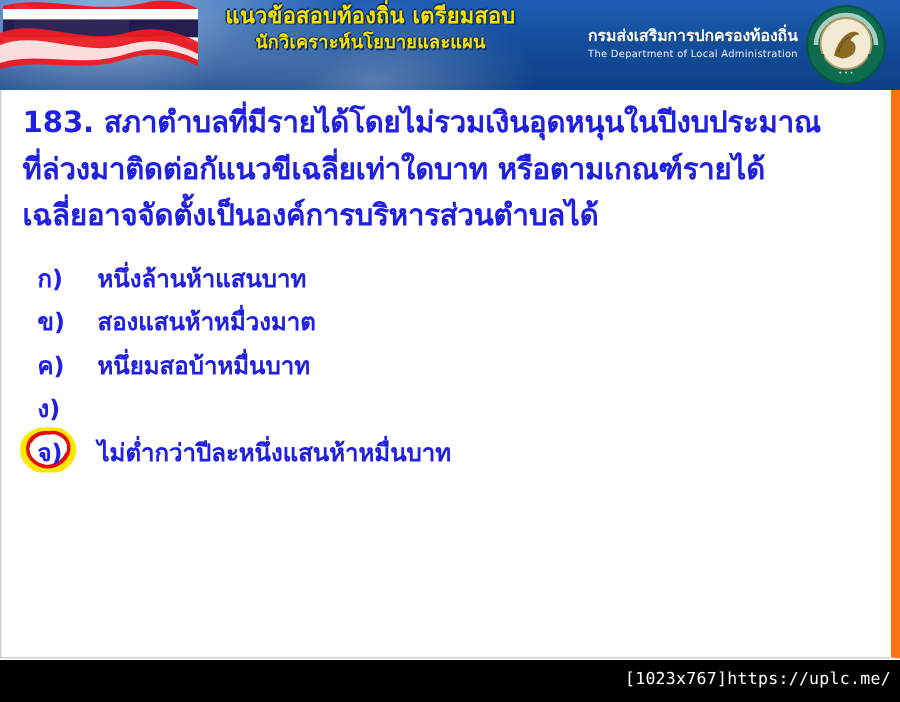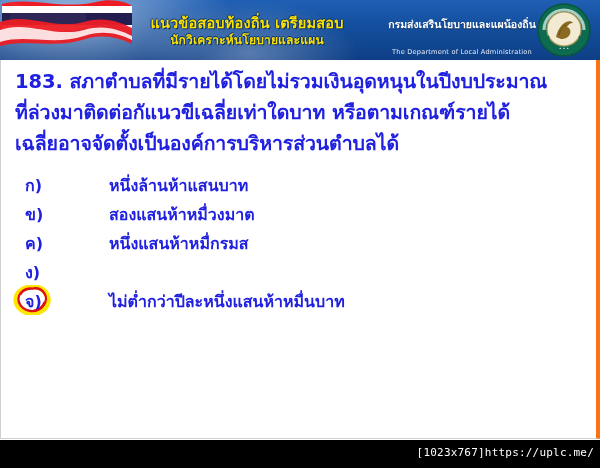--- a/index.html
+++ b/index.html
@@ -47,21 +47,21 @@
     position: absolute;
     left: 112px;
     top: 3px;
     width: 270px;
     text-align: center;
     color: #fbe000;
     font-weight: bold;
     line-height: 1.18;
     text-shadow: 1px 1px 0 #083066, -1px 0 0 #083066, 0 -1px 0 #083066;
   }
-  .banner-title .l1 { font-size: 14.5px; display: block; letter-spacing: .2px; margin-top: 12px; }
+  .banner-title .l1 { font-size: 14.5px; display: block; letter-spacing: .2px; }
   .banner-title .l2 { font-size: 12px; display: block; letter-spacing: .2px; margin-top: 1px; }
 
   .dept {
     position: absolute;
     left: 388px;
     top: 18px;
     width: 148px;
     text-align: center;
     color: #ffffff;
   }
@@ -69,42 +69,42 @@
     display: block;
     font-size: 10.5px;
     font-weight: bold;
     line-height: 1.15;
     text-shadow: 0 1px 0 rgba(0,0,0,.45);
   }
   .dept .en {
     display: block;
     font-size: 6.6px;
     letter-spacing: .2px;
-    margin-top: 18px;
+    margin-top: 2px;
     color: #e6eefc;
   }
 
   .emblem {
     position: absolute;
     right: 8px;
     top: 2px;
     width: 56px;
     height: 56px;
   }
 
   
   .sheet {
     position: absolute;
     left: 0;
     top: 60px;
     width: 600px;
     height: 379px;
     background: #ffffff;
     border-left: 1px solid #cfcfcf;
-    border-right: 4px solid #f97316;
+    border-right: 6px solid #f97316;
     border-bottom: 1px solid #cfcfcf;
     box-sizing: border-box;
   }
 
   .question {
     position: absolute;
     left: 14px;
     top: 6px;
     width: 578px;
     color: #2020e0;
@@ -131,21 +131,21 @@
     font-weight: bold;
   }
   .choice .key {
     display: inline-block;
     width: 40px;
     flex: 0 0 40px;
     text-align: left;
     position: relative;
     z-index: 2;
   }
-  .choice .txt { white-space: nowrap; margin-left: 44px; }
+  .choice .txt { white-space: nowrap; }
   .choice.marked { height: 32px; }
   .choice.marked .key { color: #2020e0; }
 
   
   .mark-ring {
     position: absolute;
     left: -12px;
     top: -4px;
     width: 38px;
     height: 30px;
@@ -228,21 +228,21 @@
                    C54,46 26,34 0,42 Z" fill="#ffffff" opacity=".85"></path>
         </svg>
       </div>
 
       <div class="banner-title">
         <span class="l1">แนวข้อสอบท้องถิ่น เตรียมสอบ</span>
         <span class="l2">นักวิเคราะห์นโยบายและแผน</span>
       </div>
 
       <div class="dept">
-        <span class="th">กรมส่งเสรินโยบายและแผน้องถิ่น</span>
+        <span class="th">กรมส่งเสริมการปกครองท้องถิ่น</span>
         <span class="en">The Department of Local Administration</span>
       </div>
 
       <div class="emblem">
         <svg width="56" height="56" viewBox="0 0 56 56" xmlns="http://www.w3.org/2000/svg">
           <circle cx="28" cy="28" r="26" fill="#0d6b4f"></circle>
           <circle cx="28" cy="28" r="26" fill="none" stroke="#0a5540" stroke-width="1.5"></circle>
           <path d="M8,28 a20,20 0 0 1 40,0" fill="none" stroke="#cfe8df" stroke-width="3" opacity=".8"></path>
           <circle cx="28" cy="27" r="17" fill="#f3ead4"></circle>
           <circle cx="28" cy="27" r="17" fill="none" stroke="#b39a5c" stroke-width="1.2"></circle>
@@ -272,21 +272,21 @@
         <span class="txt">หนึ่งล้านห้าแสนบาท</span>
       </div>
 
       <div class="choice">
         <span class="key">ข)</span>
         <span class="txt">สองแสนห้าหมื่วงมาต</span>
       </div>
 
       <div class="choice">
         <span class="key">ค)</span>
-        <span class="txt">หนึ่งแสนห้าหมื่กรมส</span>
+        <span class="txt">หนึ่ยมสอบ้าหมื่นบาท</span>
       </div>
 
       <div class="choice">
         <span class="key">ง)</span>
       </div>
 
       <div class="choice marked">
         <span class="mark-ring">
           <svg width="38" height="30" viewBox="0 0 38 30" xmlns="http://www.w3.org/2000/svg">
             <path d="M19,2.5 C27,2 34,7 34.5,14 C35,21.5 28,28 19,27.8 C10.5,27.6 3.5,21.8 3.6,14.4

